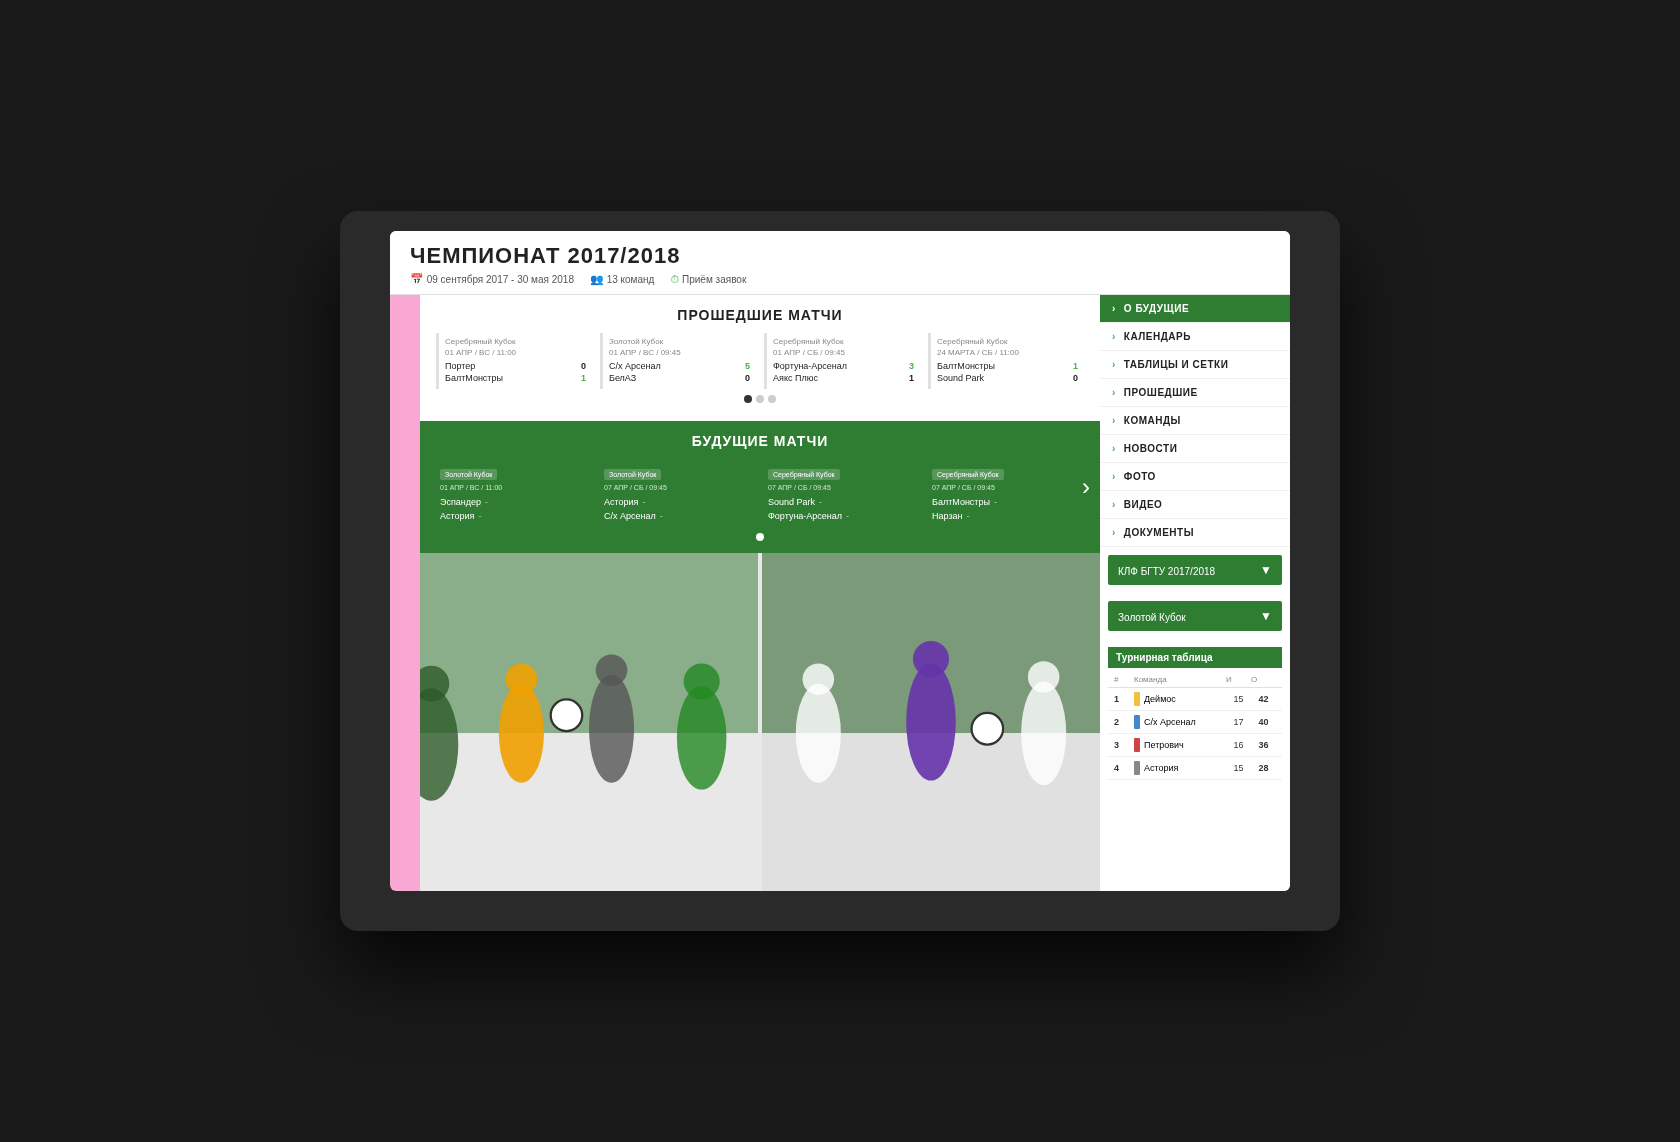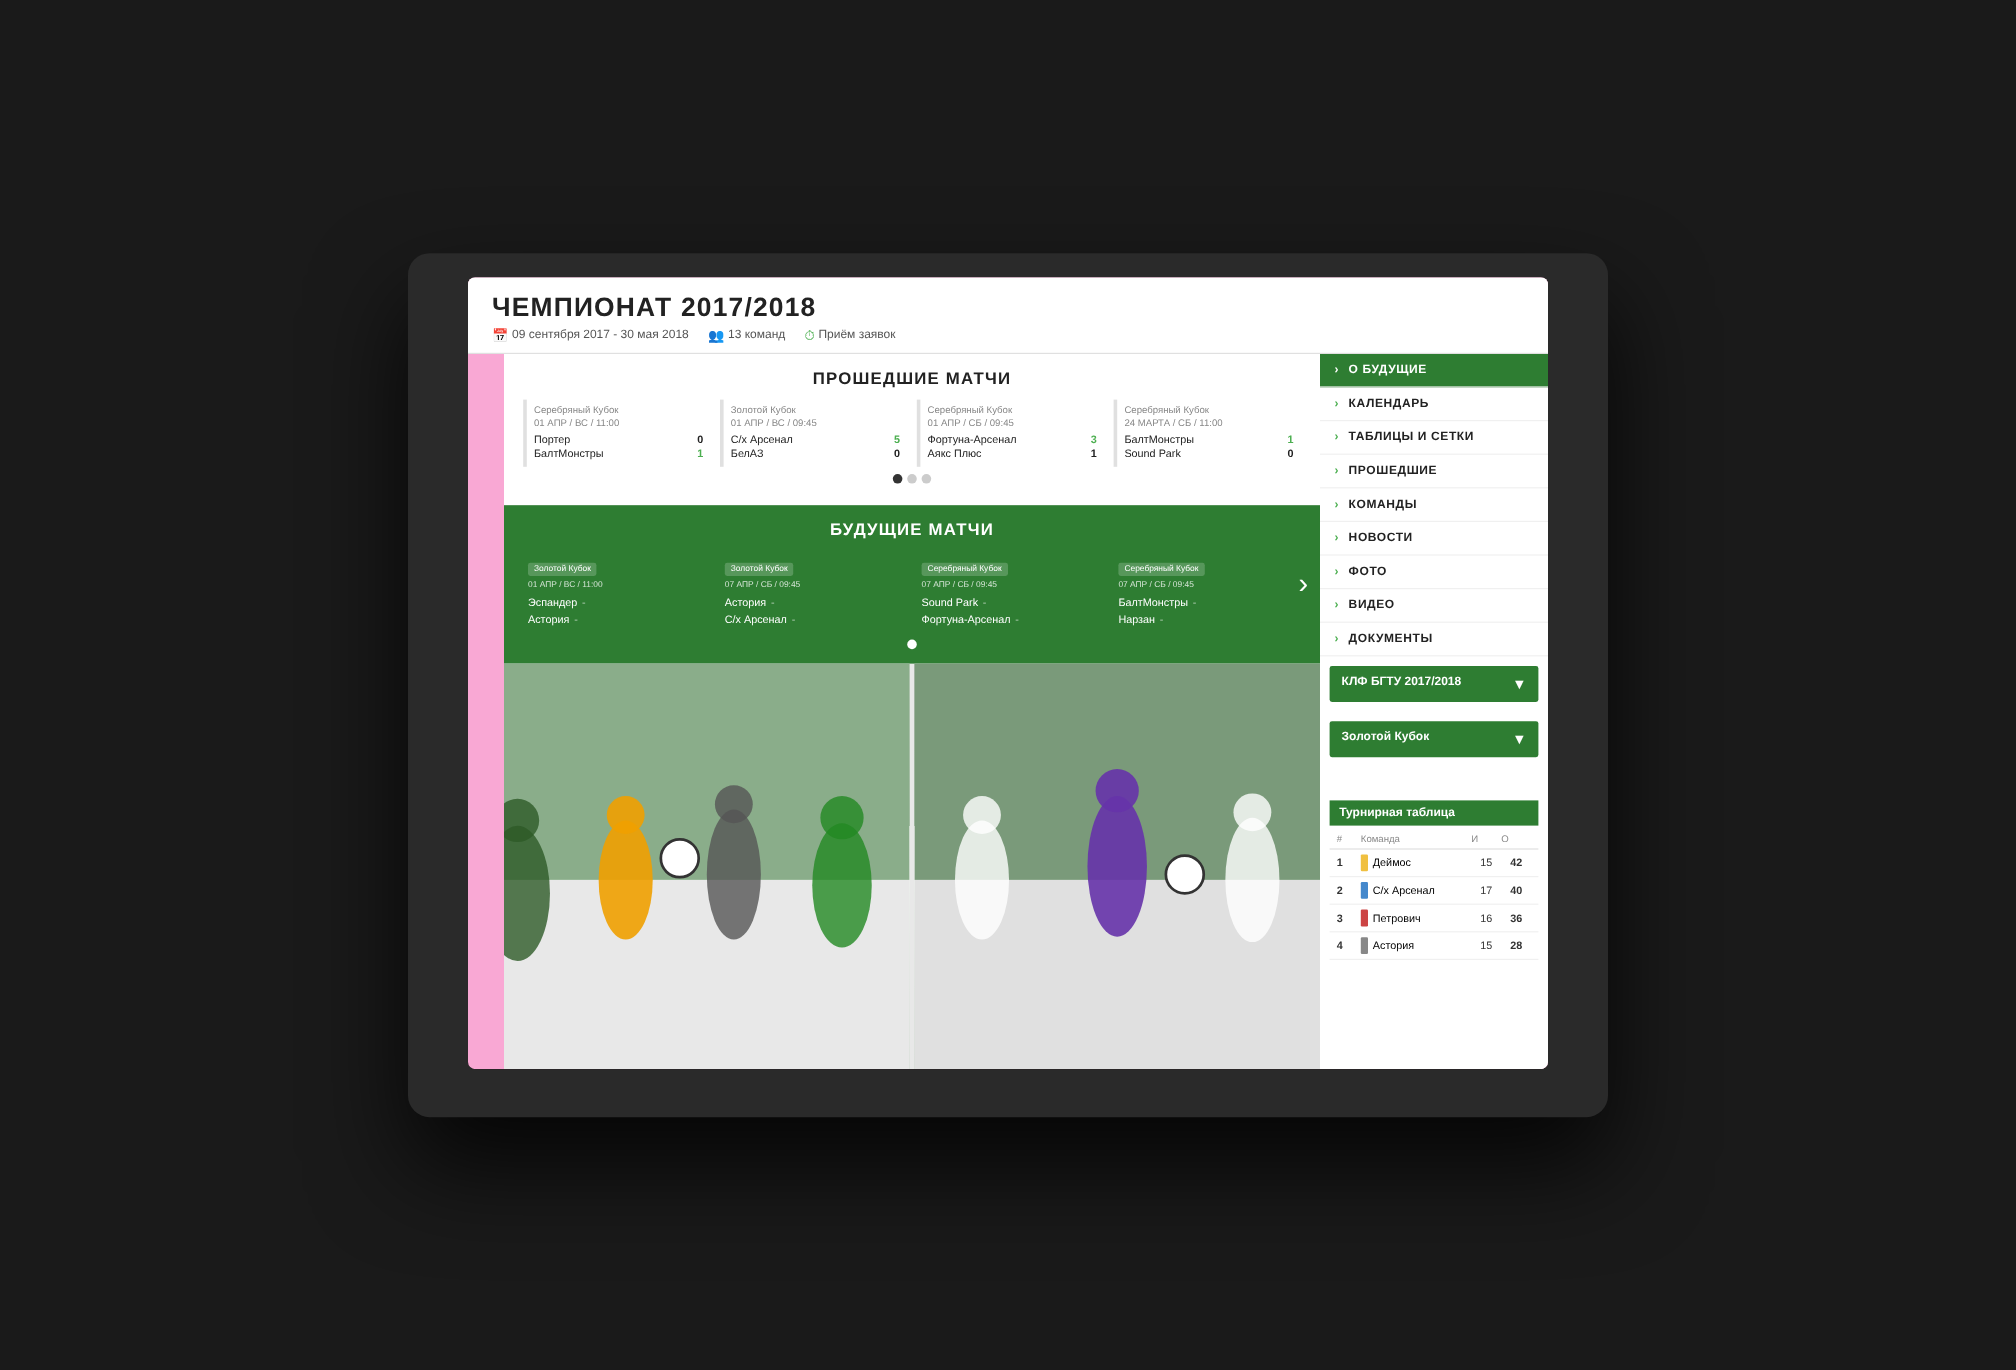--- a/index.html
+++ b/index.html
@@ -326,44 +326,43 @@
     }
 
     .dropdown-btn {
       background: #2e7d32;
       color: #fff;
       border: none;
       width: 100%;
       padding: 8px 10px;
       display: flex;
       justify-content: space-between;
-      align-items: flex-start;
+      align-items: flex-end;
       font-size: 10px;
-      font-weight: 700;
+      font-weight: 400;
       cursor: pointer;
       border-radius: 2px;
     }
 
     .dropdown-arrow {
       font-size: 12px;
     }
 
     .standings-table {
       margin: 8px;
       font-size: 9px;
     }
 
     .standings-header {
       background: #2e7d32;
       color: #fff;
       padding: 5px 8px;
       font-size: 10px;
       font-weight: 700;
       margin-bottom: 4px;
-      margin-top: 20px;
     }
 
     .standings-col-headers {
       display: grid;
       grid-template-columns: 20px 1fr 25px 25px;
       padding: 3px 6px;
       font-size: 8px;
       color: #888;
       border-bottom: 1px solid #e0e0e0;
     }

